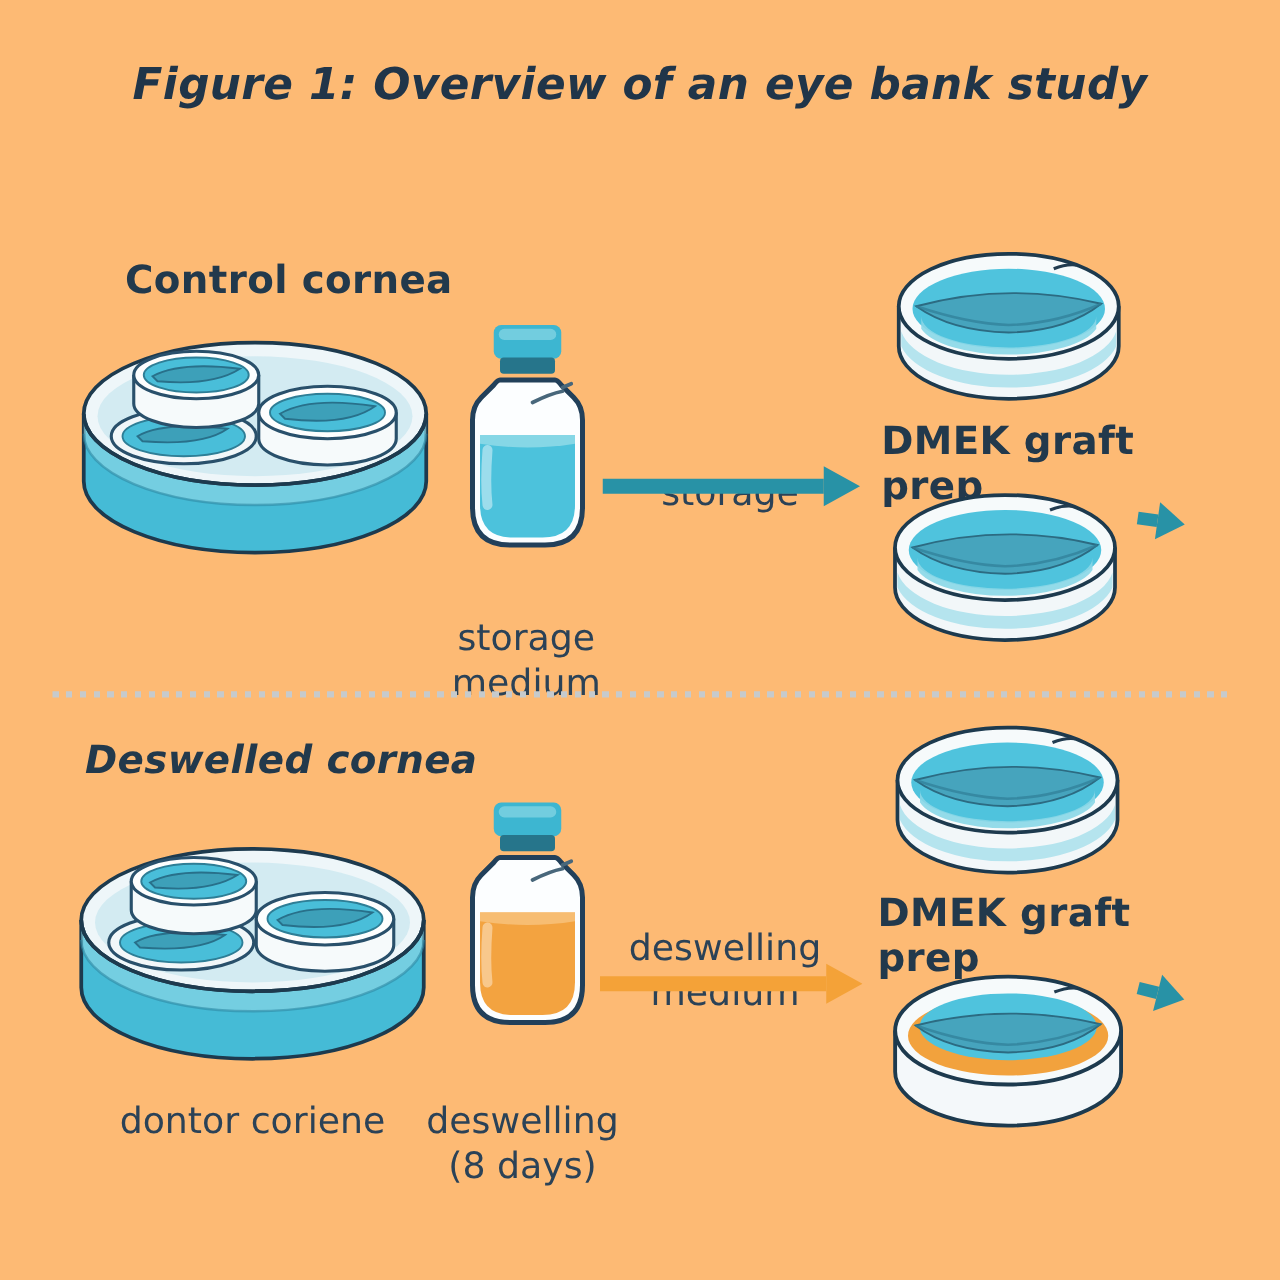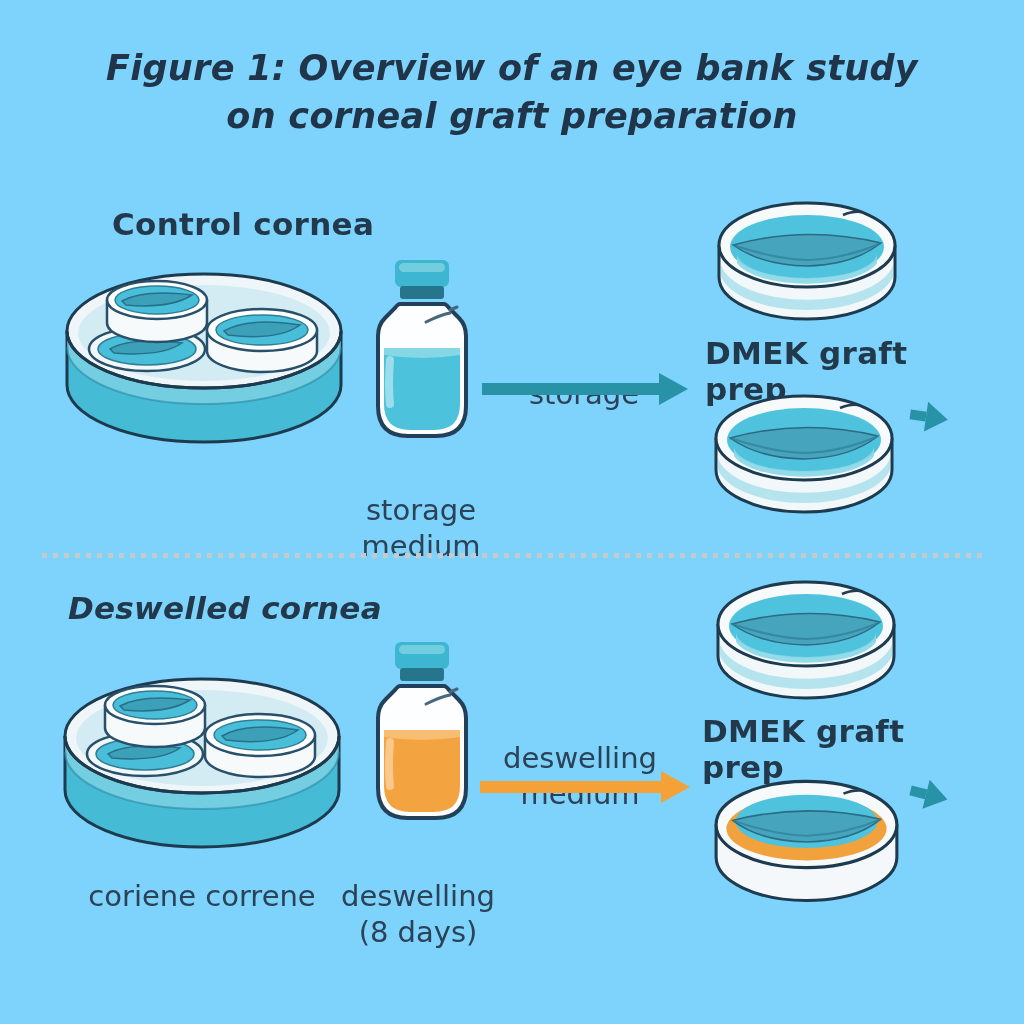--- a/index.html
+++ b/index.html
@@ -1,19 +1,19 @@
 <!DOCTYPE html>
 <html><head>
 <meta charset="utf-8">
 <style>
   html,body{margin:0;padding:0;background:#ffffff;}
   #canvas{
     position:relative;
     width:1024px;height:1024px;
-    background:#7dd3fc;
+    background:#fdba74;
     overflow:hidden;
     font-family:"DejaVu Sans","Liberation Sans",sans-serif;
     color:#22394c;
   }
   .abs{position:absolute;}
   .title{
     width:100%;
     text-align:center;
     font-size:35px;
     font-weight:bold;
@@ -48,24 +48,23 @@
   }
   svg{display:block;}
 </style>
 </head>
 <body>
 
 <div id="canvas">
 
   <div class="abs title" style="top:44px;left:0;">
     <div>Figure 1: Overview of an eye bank study</div>
-    <div>on corneal graft preparation</div>
-  </div>
-
-  <div class="abs heading" style="left:100px;top:206px;margin-left:12px;">Control cornea</div>
+  </div>
+
+  <div class="abs heading" style="left:100px;top:206px;">Control cornea</div>
 
   <div class="abs" style="left:58px;top:243px;width:292px;height:202px;">
     <svg viewBox="0 0 292 202" width="292" height="202">
       <path d="M9 88 L9 142 A137 57 0 0 0 283 142 L283 88" fill="#45bbd6" stroke="#1d3a4e" stroke-width="3"></path>
       <path d="M9 88 A137 57 0 0 0 283 88 L283 104 A137 57 0 0 1 9 104 Z" fill="#8ed8e7" opacity="0.65"></path>
       <path d="M9 104 A137 57 0 0 0 283 104" fill="none" stroke="#2e89a3" stroke-width="2" opacity="0.6"></path>
       <ellipse cx="146" cy="88" rx="137" ry="57" fill="#eef6f9" stroke="#1d3a4e" stroke-width="3"></ellipse>
       <ellipse cx="146" cy="90" rx="126" ry="48" fill="#d3ebf2"></ellipse>
       <g>
         <ellipse cx="89" cy="106" rx="58" ry="22" fill="#f2f7f9" stroke="#29506b" stroke-width="2.5"></ellipse>
@@ -170,21 +169,21 @@
       </g>
       <g>
         <path d="M49 57 L49 80 A50 19 0 0 0 149 80 L149 57" fill="#f6fafb" stroke="#29506b" stroke-width="2.5"></path>
         <ellipse cx="99" cy="57" rx="50" ry="19" fill="#fdfefe" stroke="#29506b" stroke-width="2.5"></ellipse>
         <ellipse cx="99" cy="57" rx="42" ry="14" fill="#49bed9" stroke="#2e7e96" stroke-width="1.5"></ellipse>
         <path d="M64 58 Q86 46 134 52 Q112 66 68 62 Z" fill="#3da0b9" stroke="#28708a" stroke-width="1.5"></path>
       </g>
       <path d="M9 88 A137 57 0 0 0 283 88" fill="none" stroke="#1d3a4e" stroke-width="3"></path>
     </svg>
   </div>
-  <div class="abs label center" style="left:56px;top:838px;width:292px;">coriene correne</div>
+  <div class="abs label center" style="left:56px;top:838px;width:292px;">dontor coriene</div>
 
   <div class="abs" style="left:366px;top:640px;width:112px;height:188px;">
     <svg viewBox="0 0 112 188" width="112" height="188">
       <rect x="29" y="2" width="54" height="27" rx="6" fill="#3db6d1"></rect>
       <rect x="33" y="5" width="46" height="9" rx="4.5" fill="#7fd3e2" opacity="0.8"></rect>
       <rect x="34" y="28" width="44" height="13" rx="3" fill="#26758b"></rect>
       <path d="M34 46 L78 46 Q80 46 83 50 L93 60 Q100 67 100 78 L100 148 Q100 178 70 178 L42 178 Q12 178 12 148 L12 78 Q12 67 19 60 L29 50 Q32 46 34 46 Z" fill="#fcfeff" stroke="#22405a" stroke-width="4"></path>
       <path d="M18 90 L94 90 L94 146 Q94 172 68 172 L44 172 Q18 172 18 146 Z" fill="#f3a340"></path>
       <path d="M18 90 L94 90 L94 97 Q56 103 18 97 Z" fill="#f7bd72"></path>
       <path d="M24 102 q-2 26 0 44" stroke="rgba(255,255,255,0.4)" stroke-width="8" fill="none" stroke-linecap="round"></path>

